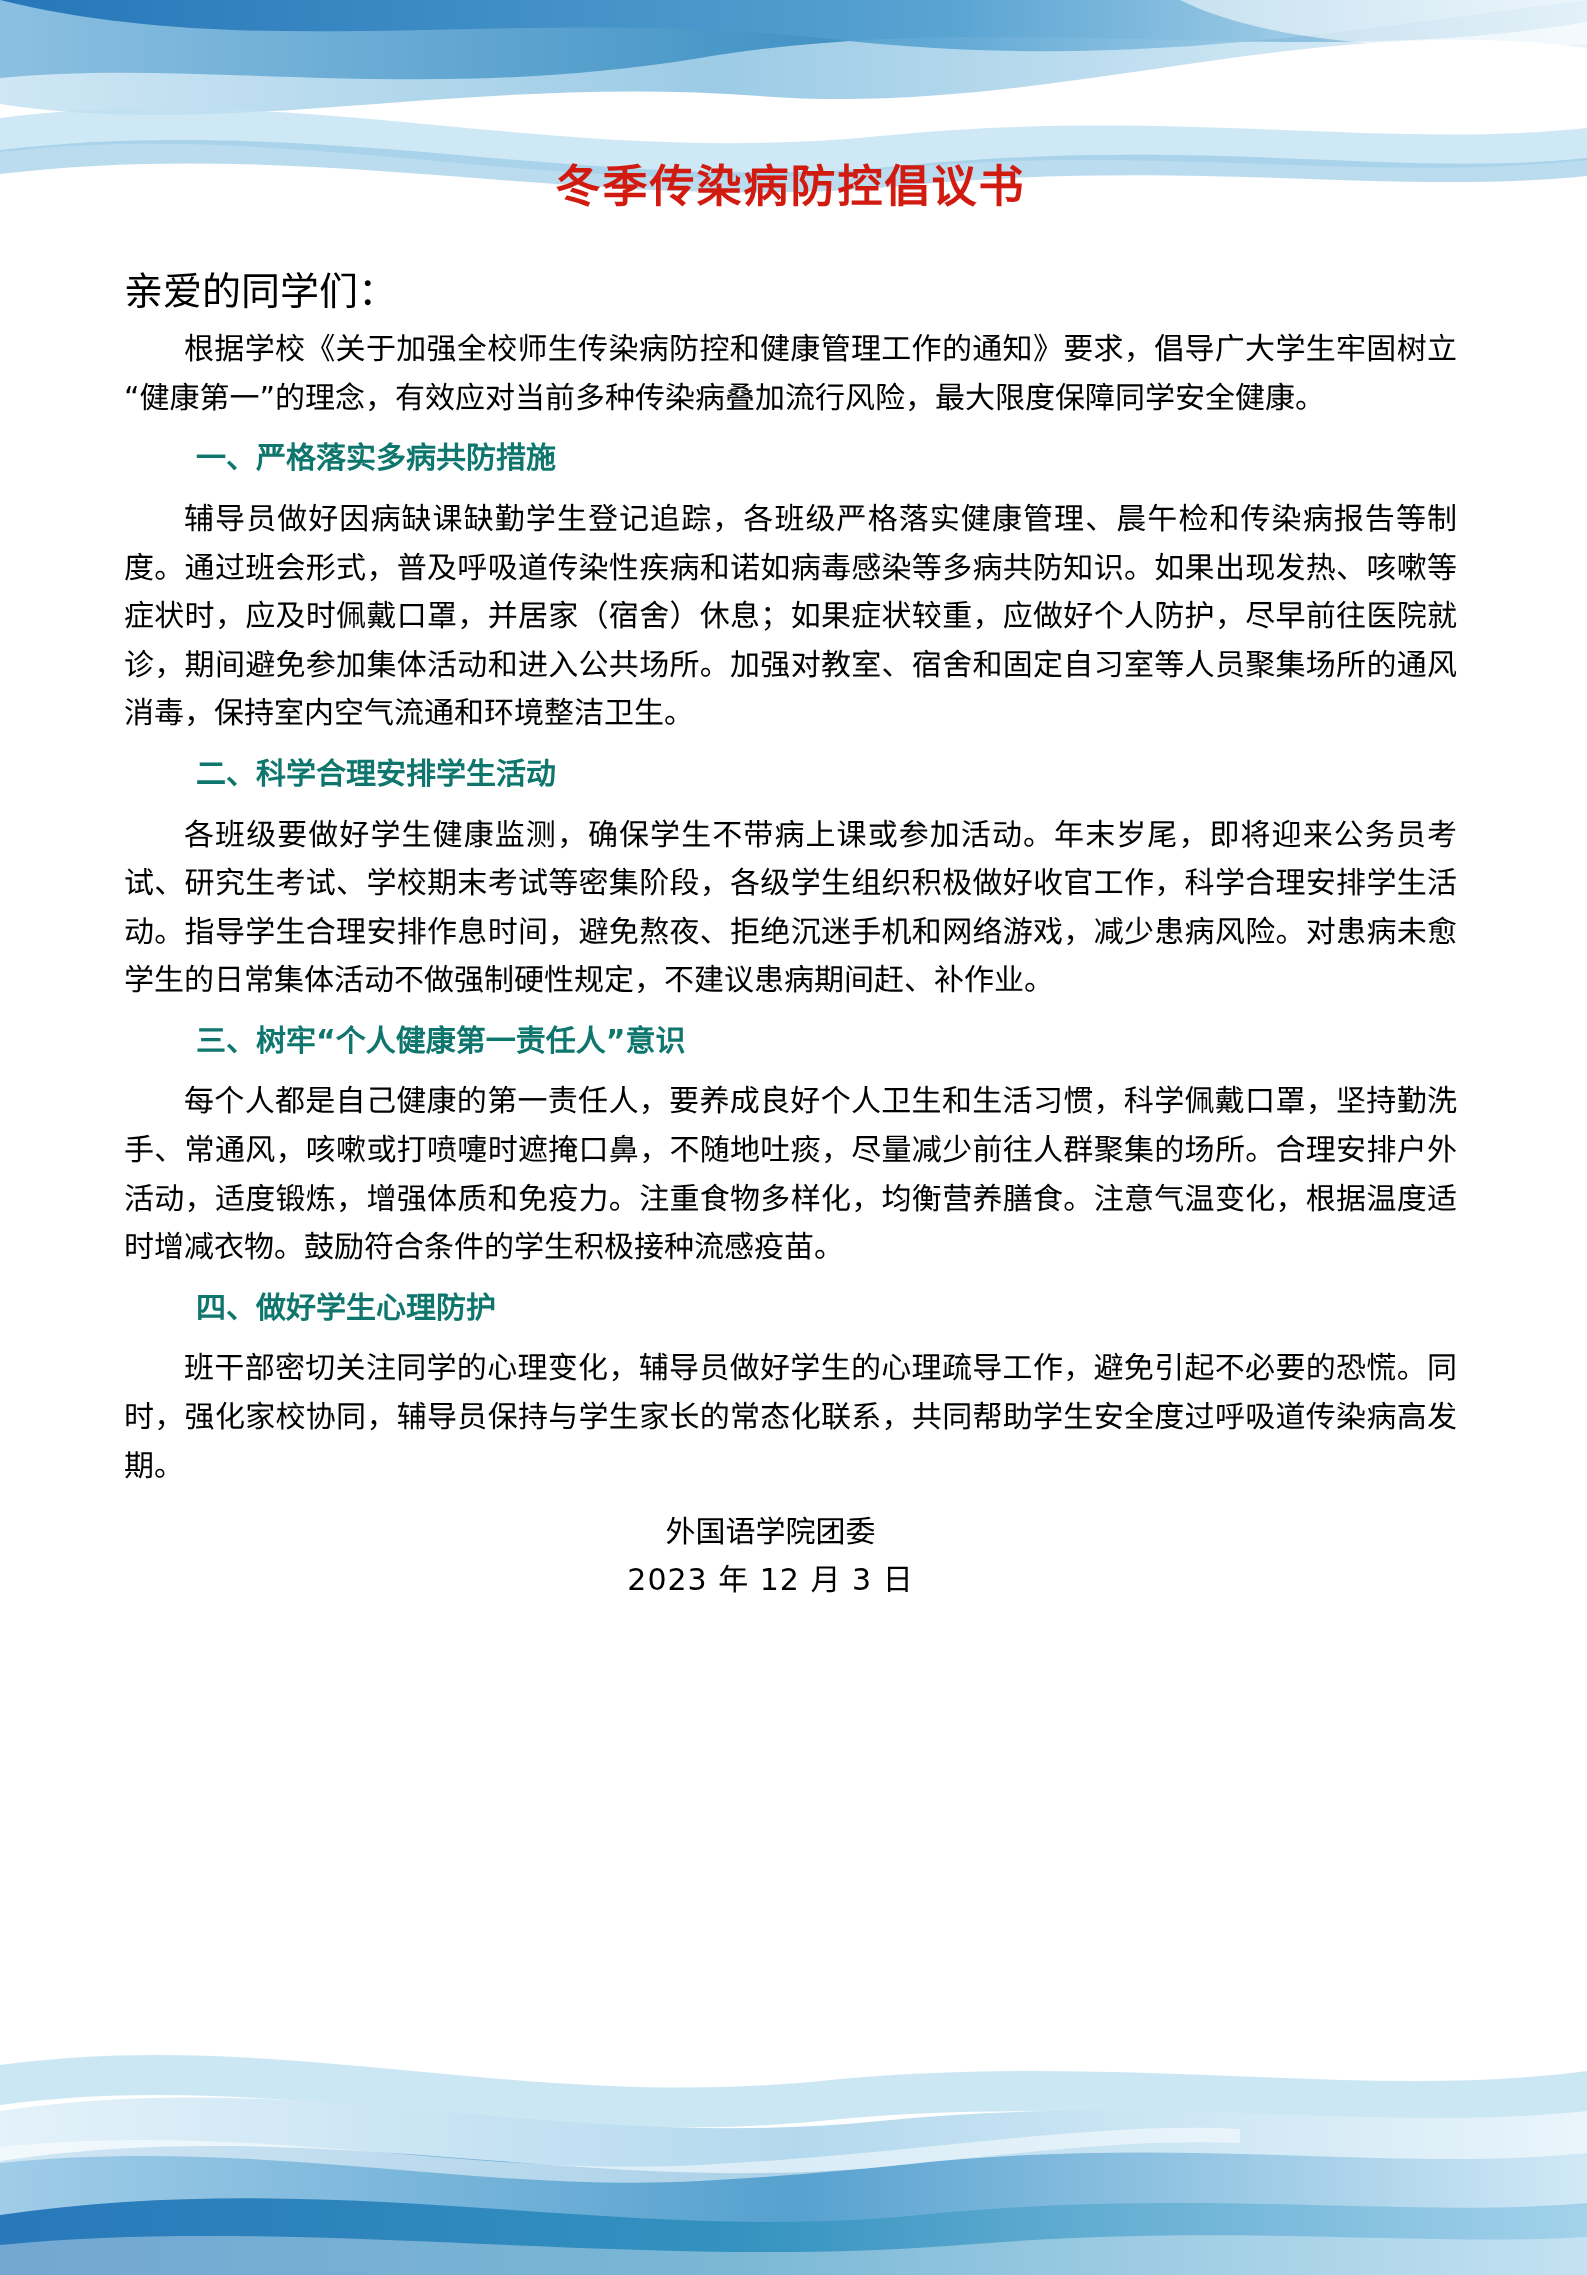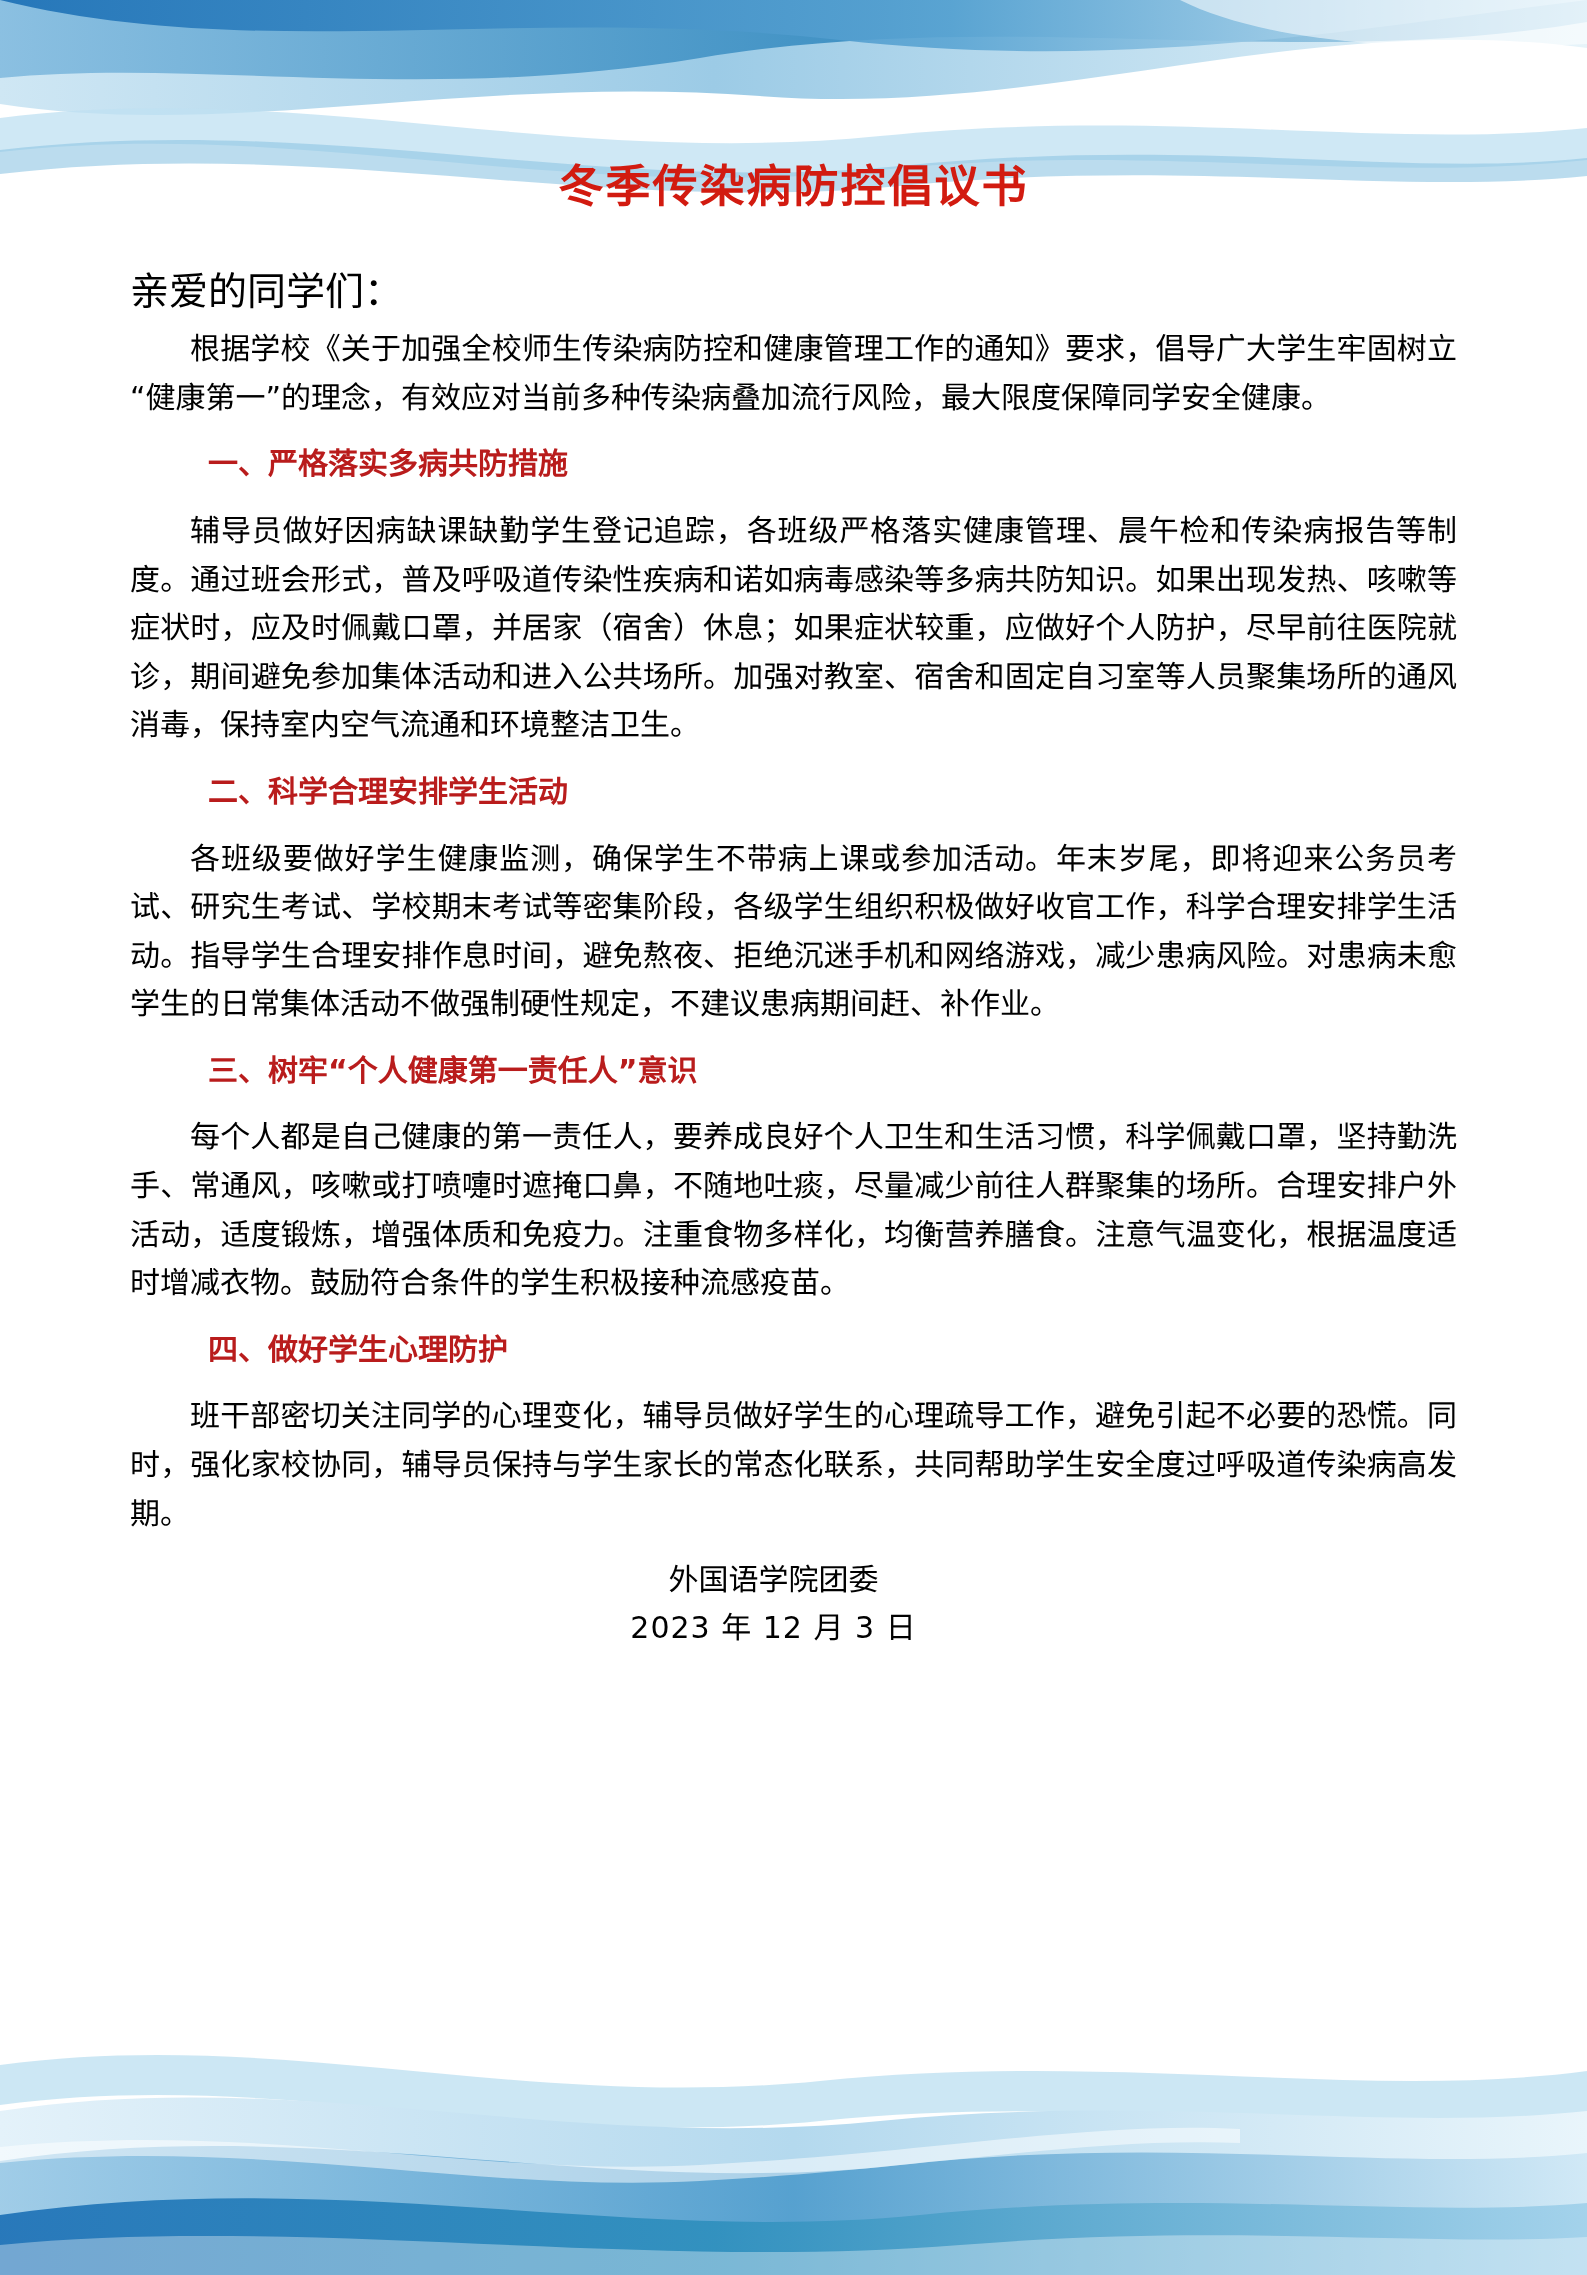--- a/index.html
+++ b/index.html
@@ -27,21 +27,21 @@
     left: 0;
     width: 100%;
     pointer-events: none;
   }
   .deco-top { top: 0; height: 230px; }
   .deco-bottom { bottom: 0; height: 360px; }
 
   
   .content {
     position: absolute;
-    left: 130px;
+    left: 124px;
     right: 130px;
     top: 160px;
   }
 
   .doc-title {
     text-align: center;
     color: #d21b10;
     font-family: "DejaVu Serif", "Liberation Serif", serif;
     font-weight: 700;
     font-size: 45px;
@@ -65,22 +65,22 @@
     margin: 0;
     text-indent: 2em;
     text-align: justify;
     text-justify: inter-ideograph;
     font-family: "DejaVu Sans", "Liberation Sans", sans-serif;
   }
 
   h2.section-head {
     font-size: 30px;
     line-height: 1.62;
-    color: #b91c1c;
-    margin: 18px;
+    color: #0f766e;
+    margin: 12px;
     text-indent: 2em;
     font-weight: 700;
     font-family: "DejaVu Sans", "Liberation Sans", sans-serif;
   }
 
   .signature {
     margin-top: 18px;
     text-align: center;
     font-size: 30px;
     line-height: 1.6;

